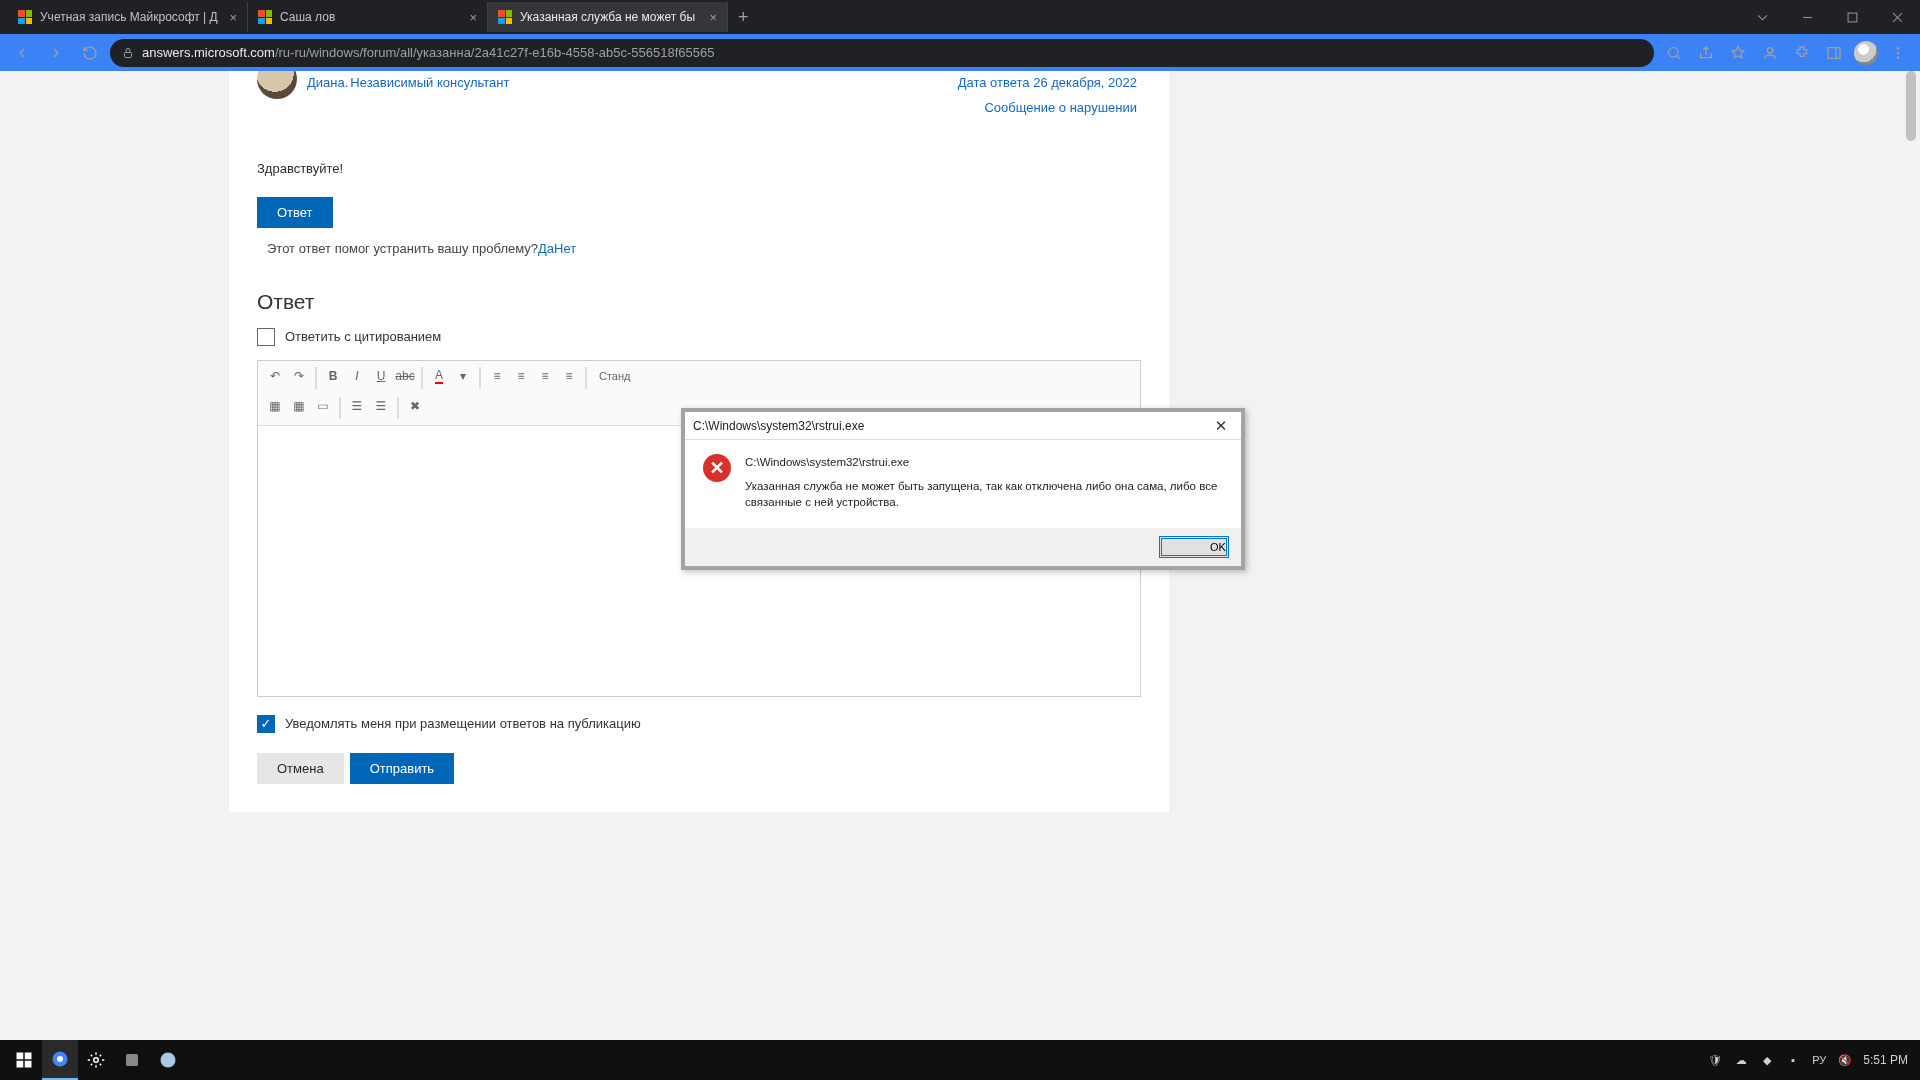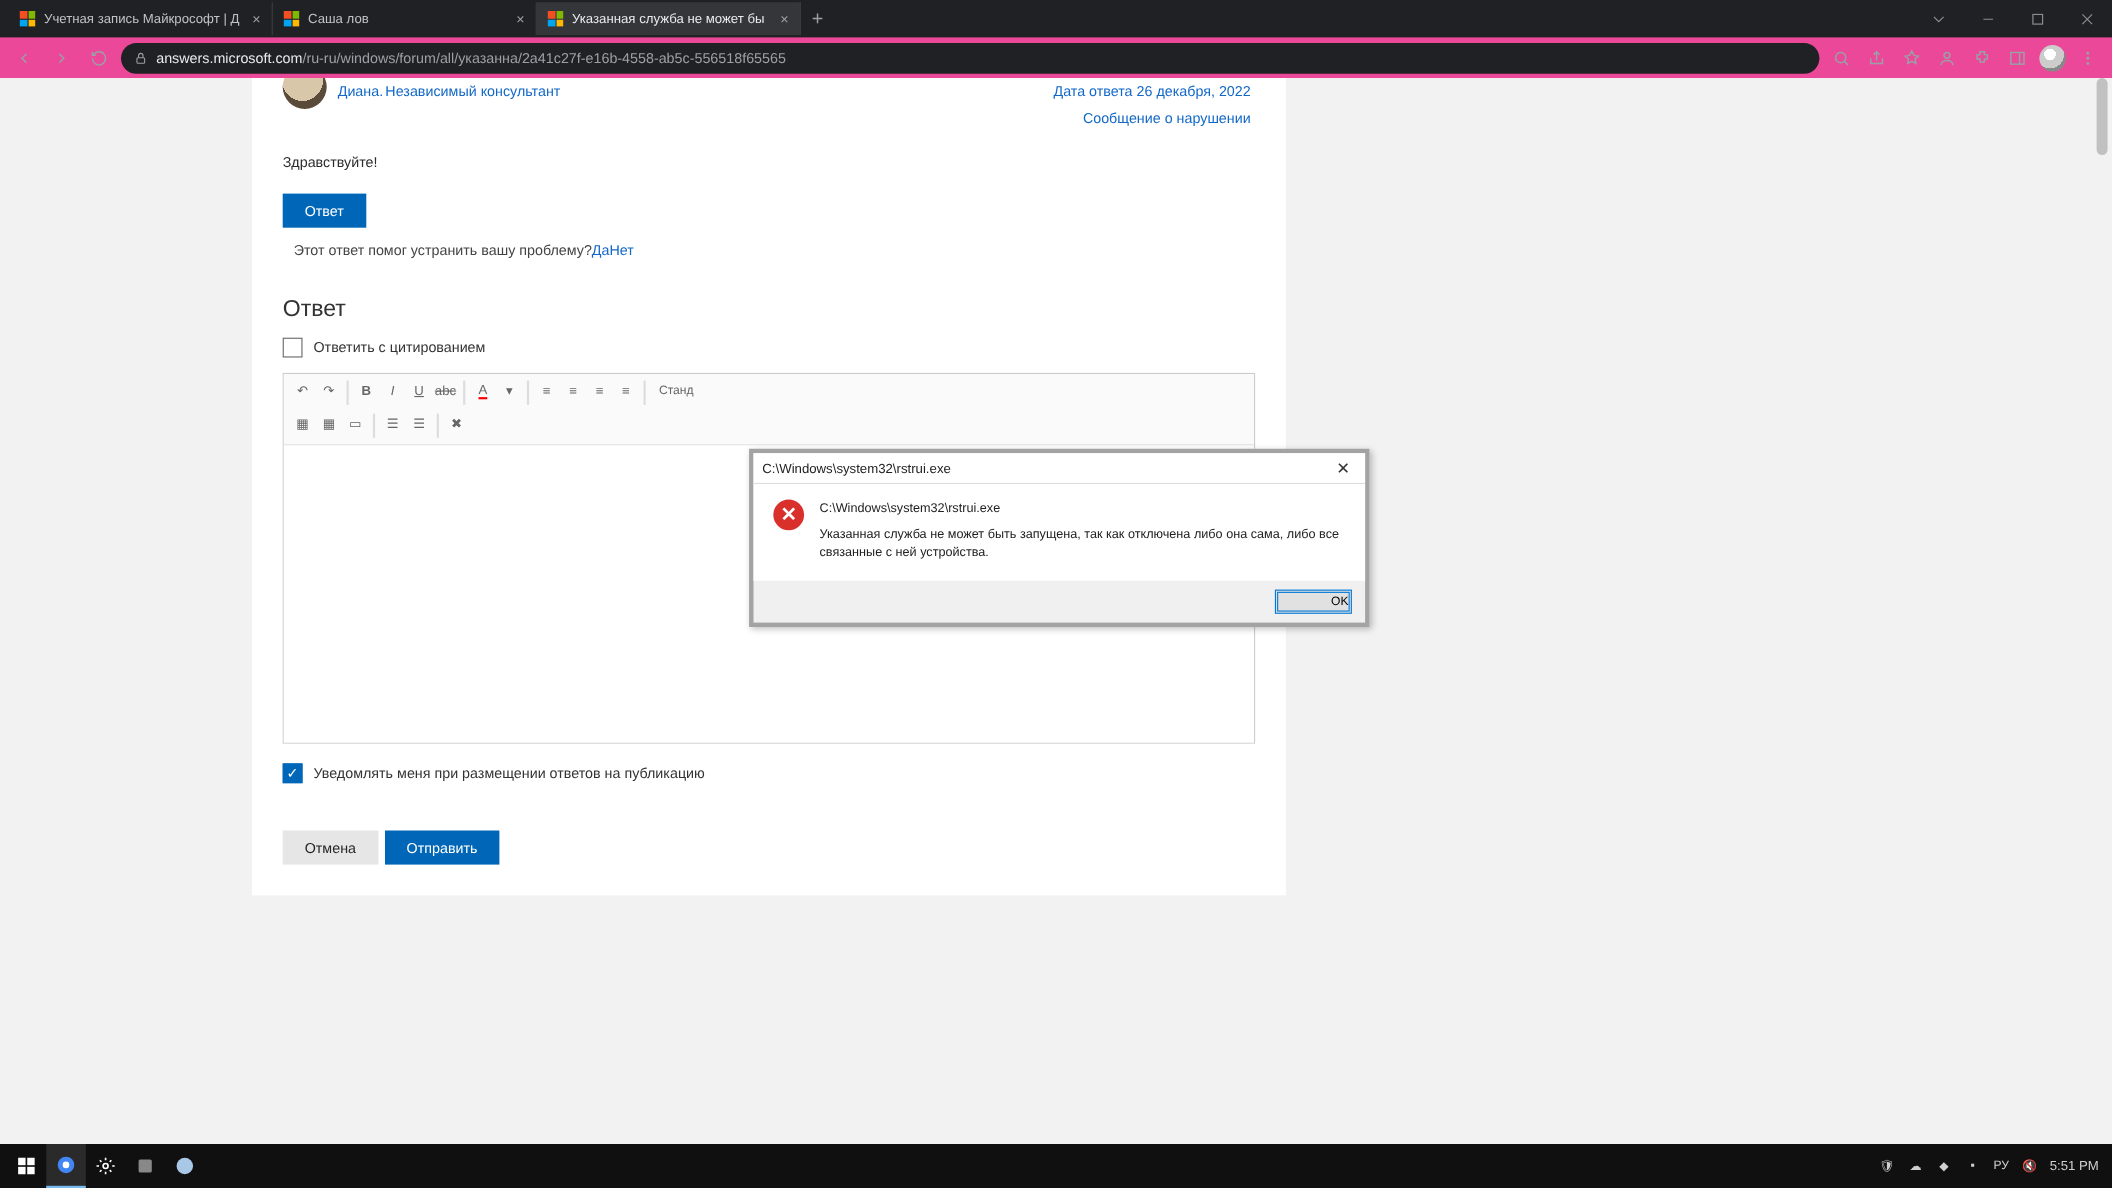--- a/index.html
+++ b/index.html
@@ -11,42 +11,42 @@
 .tab { display: flex; align-items: center; height: 30px; padding: 0 10px; color: #bfc2c6; font-size: 12px; width: 240px; border-right: 1px solid #3a3d41; position: relative; }
 .tab.active { background: #35363a; color: #e8eaed; }
 .tab .favicon { width: 14px; height: 14px; margin-right: 8px; flex-shrink: 0; }
 .tab .title { white-space: nowrap; overflow: hidden; text-overflow: ellipsis; flex: 1; }
 .tab .x { margin-left: 6px; font-size: 13px; color: #9aa0a6; }
 .newtab { color: #9aa0a6; font-size: 18px; padding: 0 10px; }
 .winctl { margin-left: auto; display: flex; }
 .winctl div { width: 45px; height: 34px; display: flex; align-items: center; justify-content: center; color: #8a8d91; }
 .winctl svg { width: 11px; height: 11px; }
 
-.toolbar { display: flex; align-items: center; height: 37px; background: #ec4899; padding: 0 8px; gap: 6px; }
+.toolbar { display: flex; align-items: center; height: 37px; background: #3b82f6; padding: 0 8px; gap: 6px; }
 .tbtn { width: 28px; height: 28px; display: flex; align-items: center; justify-content: center; color: #9aa0a6; border-radius: 50%; }
 .tbtn svg { width: 16px; height: 16px; }
 .omnibox { flex: 1; background: #202124; border-radius: 16px; height: 28px; display: flex; align-items: center; padding: 0 12px; color: #9aa0a6; font-size: 13px; gap: 8px; }
 .omnibox .url b { color: #e8eaed; font-weight: normal; }
 .right-icons { display: flex; gap: 4px; align-items: center; }
 .avatar-ch { width: 24px; height: 24px; border-radius: 50%; background: radial-gradient(circle at 40% 35%, #fff 0 25%, #ccc 0 60%, #888 0); }
 
 
 .page { background: #f2f2f2; height: calc(1080px - 34px - 37px - 40px); overflow: hidden; position: relative; }
 .card { background: #fff; width: 940px; margin: 0 0 0 229px; padding: 0 28px 28px 28px; position: relative; }
 .scrollbar { position: absolute; right: 4px; top: 0; width: 10px; height: 100%; }
 .scrollbar .thumb { position: absolute; top: 0; width: 100%; height: 70px; background: #c1c1c1; border-radius: 5px; }
 
 .author-row { display: flex; padding-top: 4px; }
 .avatar { width: 40px; height: 40px; border-radius: 50%; background: radial-gradient(circle at 45% 35%, #d8c7a8 0 55%, #5a4a3a 0); margin-right: 10px; margin-top: -16px; }
 .author-col { display: flex; flex-direction: row; gap: 2px; font-size: 13px; }
 .link { color: #1268c7; }
 .meta-right { position: absolute; right: 32px; top: 4px; text-align: right; font-size: 13px; }
 .meta-right div { margin-bottom: 10px; }
 
-.answer-body { margin-top: 40px; font-size: 13px; color: #2b2b2b; line-height: 1.45; }
+.answer-body { margin-top: 61px; font-size: 13px; color: #2b2b2b; line-height: 1.45; }
 .answer-body p { margin-bottom: 18px; }
 
 .btn { display: inline-block; padding: 8px 20px; font-size: 13px; border: none; cursor: pointer; }
 .btn-primary { background: #0067b8; color: #fff; }
 .btn-plain { background: #e6e6e6; color: #262626; }
 
 .helpful { margin-top: 13px; font-size: 13px; color: #444; display: flex; align-items: center; padding-left: 10px; }
 .helpful .yn { color: #1268c7; }
 
 .section-h { font-size: 21px; color: #333; margin-top: 34px; margin-bottom: 14px; font-weight: 400; }
@@ -55,21 +55,21 @@
 .chk { width: 18px; height: 18px; border: 1px solid #666; display: inline-flex; align-items: center; justify-content: center; background: #fff; }
 .chk.checked { background: #0067b8; border-color: #0067b8; color: #fff; font-size: 13px; }
 
 .editor { border: 1px solid #ccc; }
 .editor-tb { background: #fafafa; border-bottom: 1px solid #ddd; padding: 4px 6px; display: flex; flex-wrap: wrap; gap: 2px; }
 .et { width: 22px; height: 22px; display: flex; align-items: center; justify-content: center; font-size: 12px; color: #666; border: 1px solid transparent; }
 .et.sep { width: 1px; background: #ddd; margin: 2px 3px; }
 .et.wide { width: auto; padding: 0 6px; font-size: 11px; }
 .editor-area { height: 270px; background: #fff; }
 
-.form-actions { display: flex; gap: 6px; margin-top: 43px; }
+.form-actions { display: flex; gap: 6px; margin-top: 20px; }
 
 
 .win-dialog { position: absolute; left: 681px; top: 408px; width: 564px; background: #f0f0f0; border: 4px solid #a3a3a3; box-shadow: 2px 2px 6px rgba(0,0,0,0.25); font-size: 12px; }
 .win-dialog .titlebar { background: #fff; display: flex; align-items: center; height: 28px; padding: 0 8px; border-bottom: 1px solid #ddd; }
 .win-dialog .titlebar .t { flex: 1; font-size: 12px; color: #222; }
 .win-dialog .titlebar .close { width: 24px; text-align: center; font-size: 15px; color: #333; }
 .win-dialog .body { background: #fff; padding: 14px 18px 18px 18px; display: flex; gap: 14px; }
 .err-icon { width: 28px; height: 28px; border-radius: 50%; background: #d9302c; display: flex; align-items: center; justify-content: center; color: #fff; font-weight: bold; font-size: 18px; flex-shrink: 0; }
 .win-dialog .body .msg { font-size: 11.5px; color: #222; line-height: 1.4; }
 .win-dialog .body .msg .path { margin-bottom: 8px; }

